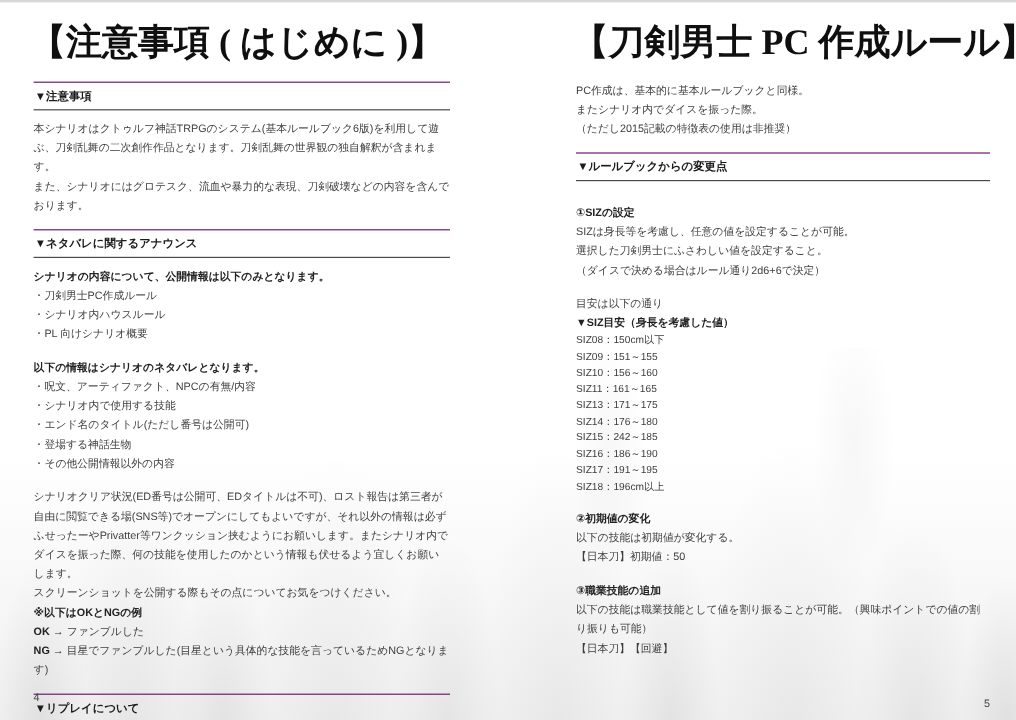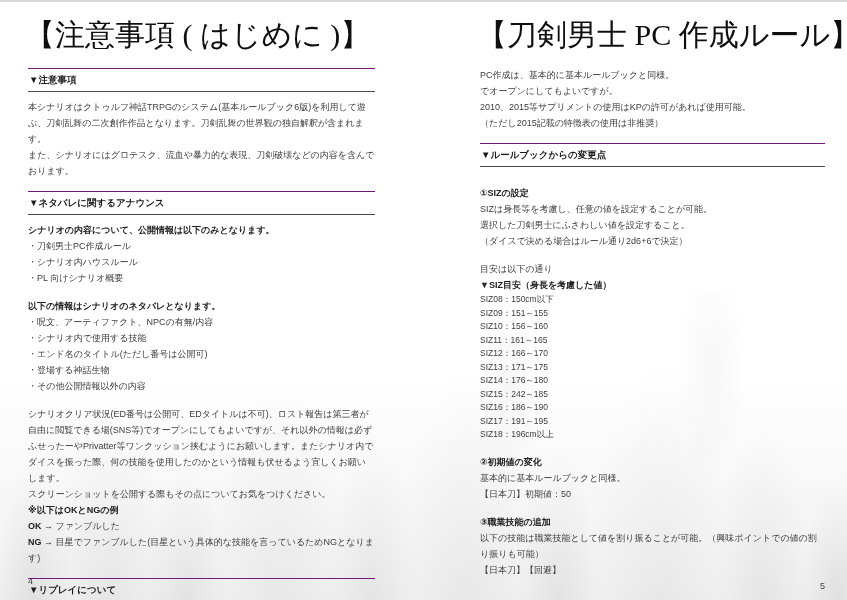--- a/index.html
+++ b/index.html
@@ -26,21 +26,21 @@
       radial-gradient(70px 240px at 90% 100%, rgba(90,90,90,.08), transparent 70%),
       radial-gradient(55px 170px at 99% 100%, rgba(90,90,90,.11), transparent 70%),
       radial-gradient(45px 140px at 60% 30%,  rgba(90,90,90,.05), transparent 70%),
       radial-gradient(50px 150px at 84% 25%,  rgba(90,90,90,.05), transparent 70%);
   }
   .page{position:absolute;top:0;}
   .page-left{left:28px;width:347px;}
   .page-right{left:480px;width:345px;}
   h1.doc-title{
     font-family:"Liberation Serif","DejaVu Serif",serif;
-    font-size:30px;font-weight:400;color:#0f0f0f;
+    font-size:30px;font-weight:700;color:#0f0f0f;
     margin:15px 0 11px -3px;white-space:nowrap;letter-spacing:0;
   }
   .sec-h{
     border-top:1px solid #701a75;border-bottom:1px solid #4a4a4a;
     padding:5px 1px 4px;margin:12px 0 7px;
     font-weight:bold;font-size:9.5px;color:#1b1b1b;
   }
   p{margin:0;font-size:9px;line-height:16px;}
   .b{font-weight:bold;color:#222;}
   p.lead{font-weight:bold;color:#222;}
@@ -82,49 +82,47 @@
   <p><span class="b">NG →</span> <span>目星でファンブルした(目星という具体的な技能を言っているためNGとなります)</span></p>
 
   <div class="sec-h">▼リプレイについて</div>
 
 </div>
 
 <div class="page page-right">
   <h1 class="doc-title">【刀剣男士 PC 作成ルール】</h1>
 
   <p>PC作成は、基本的に基本ルールブックと同様。</p>
-  <p>でオープンにしてもよいですが。</p>
-  <p>2010、2015等サプリメントの使用はKPの許可があれば使用可能。</p>
+  <p>またシナリオ内でダイスを振った際。</p>
   <p>（ただし2015記載の特徴表の使用は非推奨）</p>
 
   <div class="sec-h">▼ルールブックからの変更点</div>
 
   <p class="lead mts">①SIZの設定</p>
   <p>SIZは身長等を考慮し、任意の値を設定することが可能。</p>
   <p>選択した刀剣男士にふさわしい値を設定すること。</p>
   <p>（ダイスで決める場合はルール通り2d6+6で決定）</p>
 
   <p class="mt">目安は以下の通り</p>
   <p class="lead">▼SIZ目安（身長を考慮した値）</p>
   <div class="siz">
     <p>SIZ08：150cm以下</p>
     <p>SIZ09：151～155</p>
     <p>SIZ10：156～160</p>
     <p>SIZ11：161～165</p>
-    <p>SIZ12：166～170</p>
     <p>SIZ13：171～175</p>
     <p>SIZ14：176～180</p>
     <p>SIZ15：242～185</p>
     <p>SIZ16：186～190</p>
     <p>SIZ17：191～195</p>
     <p>SIZ18：196cm以上</p>
   </div>
 
   <p class="lead mt">②初期値の変化</p>
-  <p>基本的に基本ルールブックと同様。</p>
+  <p>以下の技能は初期値が変化する。</p>
   <p>【日本刀】初期値：50</p>
 
   <p class="lead mt">③職業技能の追加</p>
   <p>以下の技能は職業技能として値を割り振ることが可能。（興味ポイントでの値の割り振りも可能）</p>
   <p>【日本刀】【回避】</p>
 </div>
 
 <div class="pagenum pn-left">4</div>
 <div class="pagenum pn-right">5</div>
 

